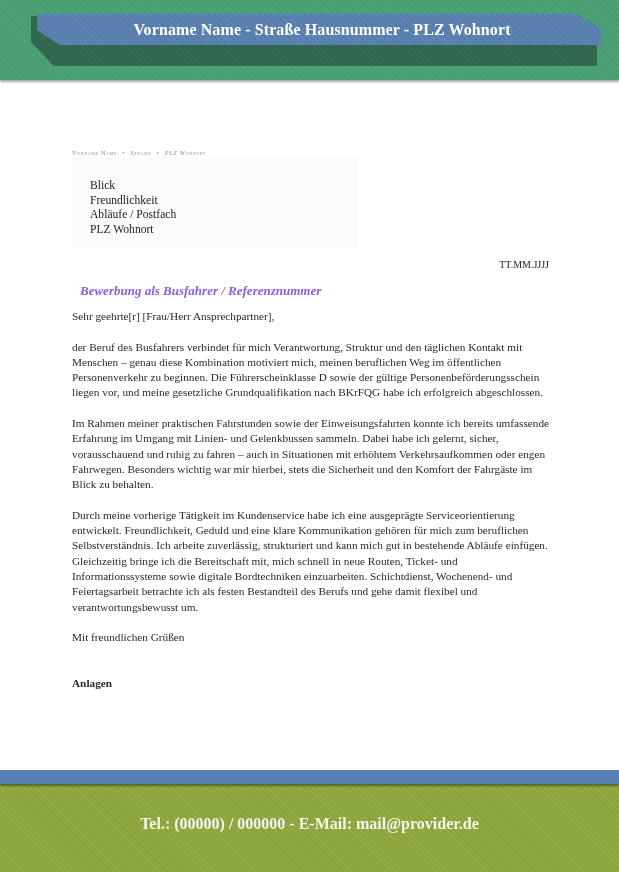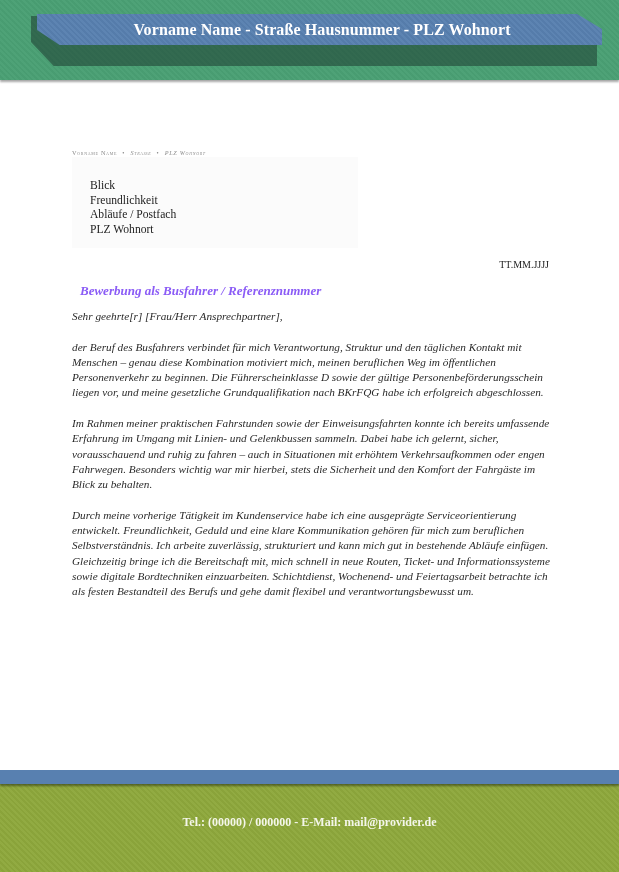--- a/index.html
+++ b/index.html
@@ -101,21 +101,20 @@
     .body-text {
       position: absolute;
       left: 72px; top: 309px;
       width: 480px;
       font-size: 11.25px;
       line-height: 15.3px;
       color: #2a2a2a;
     }
     .body-text p {
       margin: 0 0 15.3px 0;
-      font-style: italic;
     }
     .body-text .salutation { margin-bottom: 15.3px; }
     .body-text .closing { margin-bottom: 30px; }
     .body-text .attachments {
       font-weight: bold;
       margin-top: 7px;
     }
     
     .footer-stripe {
       position: absolute;
@@ -132,21 +131,21 @@
       background: #8ea83c;
       background-image:
         repeating-linear-gradient(45deg, rgba(255,255,255,0.03) 0 2px, rgba(0,0,0,0.03) 2px 4px);
       display: flex;
       justify-content: center;
       z-index: 1;
     }
     .footer-contact {
       margin-top: 31px;
       color: #f4f6ea;
-      font-size: 12px;
+      font-size: 16px;
       font-weight: bold;
       white-space: nowrap;
     }
   </style>
 </head>
 <body>
 
 <div class="header-band"></div>
 <div class="header-ribbon-shadow"></div>
 <div class="header-ribbon">
@@ -171,18 +170,20 @@
 
 <div class="date">TT.MM.JJJJ</div>
 
 <div class="subject">Bewerbung als Busfahrer / Referenznummer</div>
 
 <div class="body-text">
   <p class="salutation">Sehr geehrte[r] [Frau/Herr Ansprechpartner],</p>
   <p>der Beruf des Busfahrers verbindet für mich Verantwortung, Struktur und den täglichen Kontakt mit Menschen – genau diese Kombination motiviert mich, meinen beruflichen Weg im öffentlichen Personenverkehr zu beginnen. Die Führerscheinklasse D sowie der gültige Personenbeförderungsschein liegen vor, und meine gesetzliche Grundqualifikation nach BKrFQG habe ich erfolgreich abgeschlossen.</p>
   <p>Im Rahmen meiner praktischen Fahrstunden sowie der Einweisungsfahrten konnte ich bereits umfassende Erfahrung im Umgang mit Linien- und Gelenkbussen sammeln. Dabei habe ich gelernt, sicher, vorausschauend und ruhig zu fahren – auch in Situationen mit erhöhtem Verkehrsaufkommen oder engen Fahrwegen. Besonders wichtig war mir hierbei, stets die Sicherheit und den Komfort der Fahrgäste im Blick zu behalten.</p>
   <p>Durch meine vorherige Tätigkeit im Kundenservice habe ich eine ausgeprägte Serviceorientierung entwickelt. Freundlichkeit, Geduld und eine klare Kommunikation gehören für mich zum beruflichen Selbstverständnis. Ich arbeite zuverlässig, strukturiert und kann mich gut in bestehende Abläufe einfügen. Gleichzeitig bringe ich die Bereitschaft mit, mich schnell in neue Routen, Ticket- und Informationssysteme sowie digitale Bordtechniken einzuarbeiten. Schichtdienst, Wochenend- und Feiertagsarbeit betrachte ich als festen Bestandteil des Berufs und gehe damit flexibel und verantwortungsbewusst um.</p>
+  <p class="closing">Mit freundlichen Grüßen</p>
+  <p class="attachments">Anlagen</p>
 </div>
 
 <div class="footer-stripe"></div>
 <div class="footer-band">
   <span class="footer-contact">Tel.: (00000) / 000000 - E-Mail: mail@provider.de</span>
 </div>
 
 </body></html>

